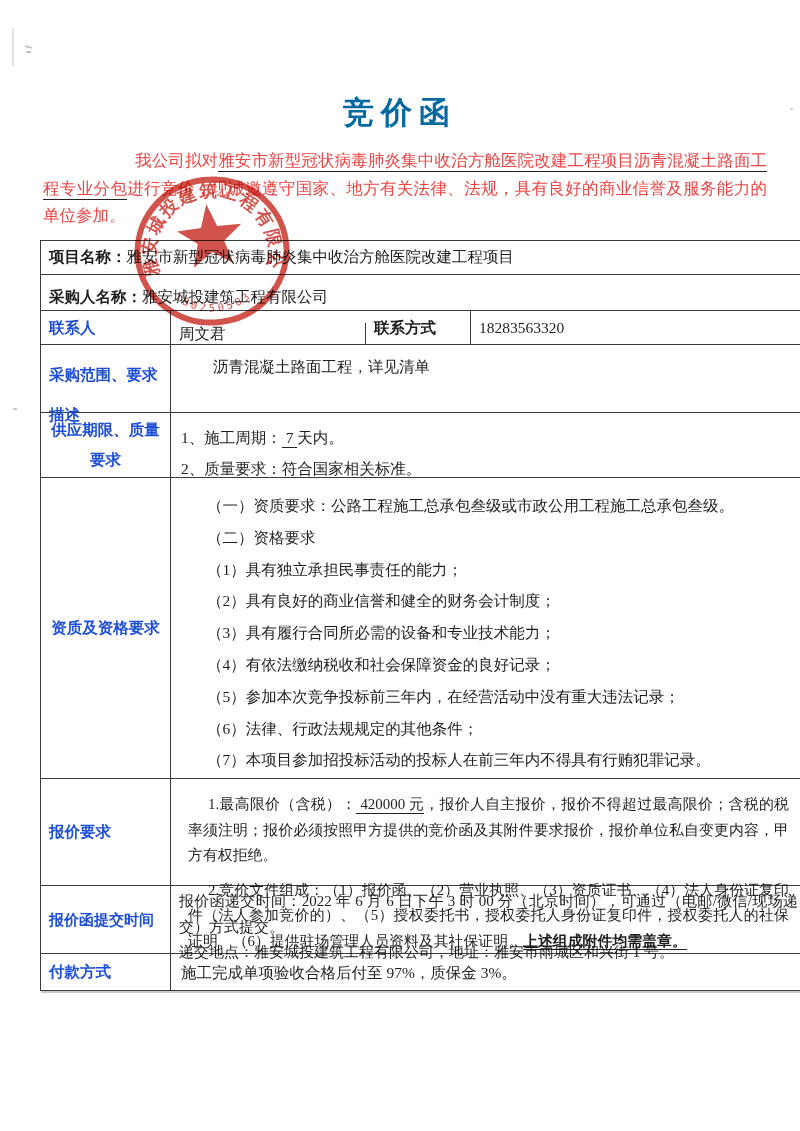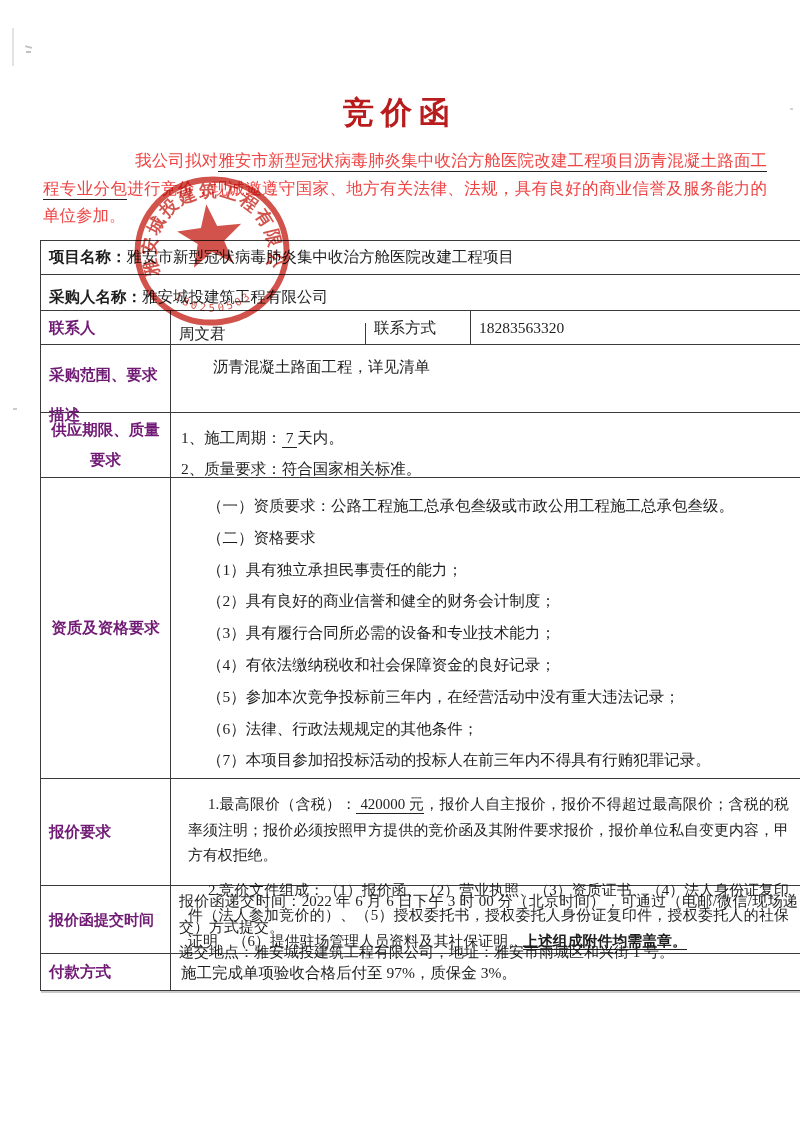--- a/index.html
+++ b/index.html
@@ -11,21 +11,21 @@
     position:relative;
     overflow:hidden;
   }
   .page{position:absolute;inset:0;}
 
   
   .doc-title{
     position:absolute;left:0;top:92px;width:100%;
     text-align:center;
     font-size:31px;font-weight:700;letter-spacing:7px;
-    color:#b91c1c;
+    color:#0369a1;
   }
 
   
   .intro{
     position:absolute;left:43px;top:147px;width:724px;
     font-size:16.5px;line-height:27.5px;
     text-align:justify;
     text-indent:92px;
     color:#ef4444;
   }
@@ -38,21 +38,21 @@
     box-sizing:border-box;
     background:transparent;
     box-shadow:0 3px 0 -1px #c9c9c9;
   }
   .trow{display:flex;box-sizing:border-box;border-top:1.4px solid #3b3b3b;}
   .trow:first-child{border-top:none;}
   .cell{box-sizing:border-box;padding:4px 8px;font-size:15.5px;line-height:24px;}
   .cell-label{
     width:130px;flex:0 0 130px;
     border-right:1.4px solid #3b3b3b;
-    font-weight:700;color:#701a75;
+    font-weight:700;color:#1d4ed8;
     display:flex;flex-direction:column;justify-content:center;
   }
   .cell-content{flex:1 1 auto;min-width:0;}
   .lbl-top{justify-content:flex-start;padding-top:10px;}
   .inline-label{font-weight:700;}
 
   .row-h1{height:33px;align-items:center;}
   .row-h2{height:36px;align-items:flex-end;}
   .row-h3{height:34px;}
   .row-h4{height:68px;}
@@ -60,21 +60,21 @@
   .row-h6{height:301px;}
   .row-h7{height:26px;}
   .row-h8{height:107px;}
   .row-h9{height:68px;}
   .row-h10{height:37px;}
 
   .fullcell{display:flex;align-items:center;padding:2px 8px;font-size:15.5px;width:100%;box-sizing:border-box;}
 
   
   .c-name{width:195px;flex:0 0 195px;border-right:1.4px solid #3b3b3b;display:flex;align-items:center;margin-top:12px;}
-  .c-phl{width:105px;flex:0 0 105px;border-right:1.4px solid #3b3b3b;display:flex;align-items:center;font-weight:400;}
+  .c-phl{width:105px;flex:0 0 105px;border-right:1.4px solid #3b3b3b;display:flex;align-items:center;font-weight:700;}
   .c-phone{flex:1;display:flex;align-items:center;font-family:"Liberation Serif","DejaVu Serif",serif;}
 
   .scope-text{padding:10px 8px 0 8px;text-indent:34px;}
   .supply-lines{padding:9px 8px 0 10px;line-height:31px;}
   .qual-list{padding:12px 8px 0 36px;}
   .qual-list div{line-height:31.8px;}
   .small-line{font-size:14.6px;line-height:24px;padding:1px 4px 0 8px;white-space:nowrap;}
   .quote-req{padding:4px 8px 2px 8px;font-size:14.9px;line-height:25.5px;text-align:justify;}
   .quote-req p{margin:9px;text-indent:20px;}
   .bold-u{font-weight:700;border-bottom:1.4px solid #222;}

